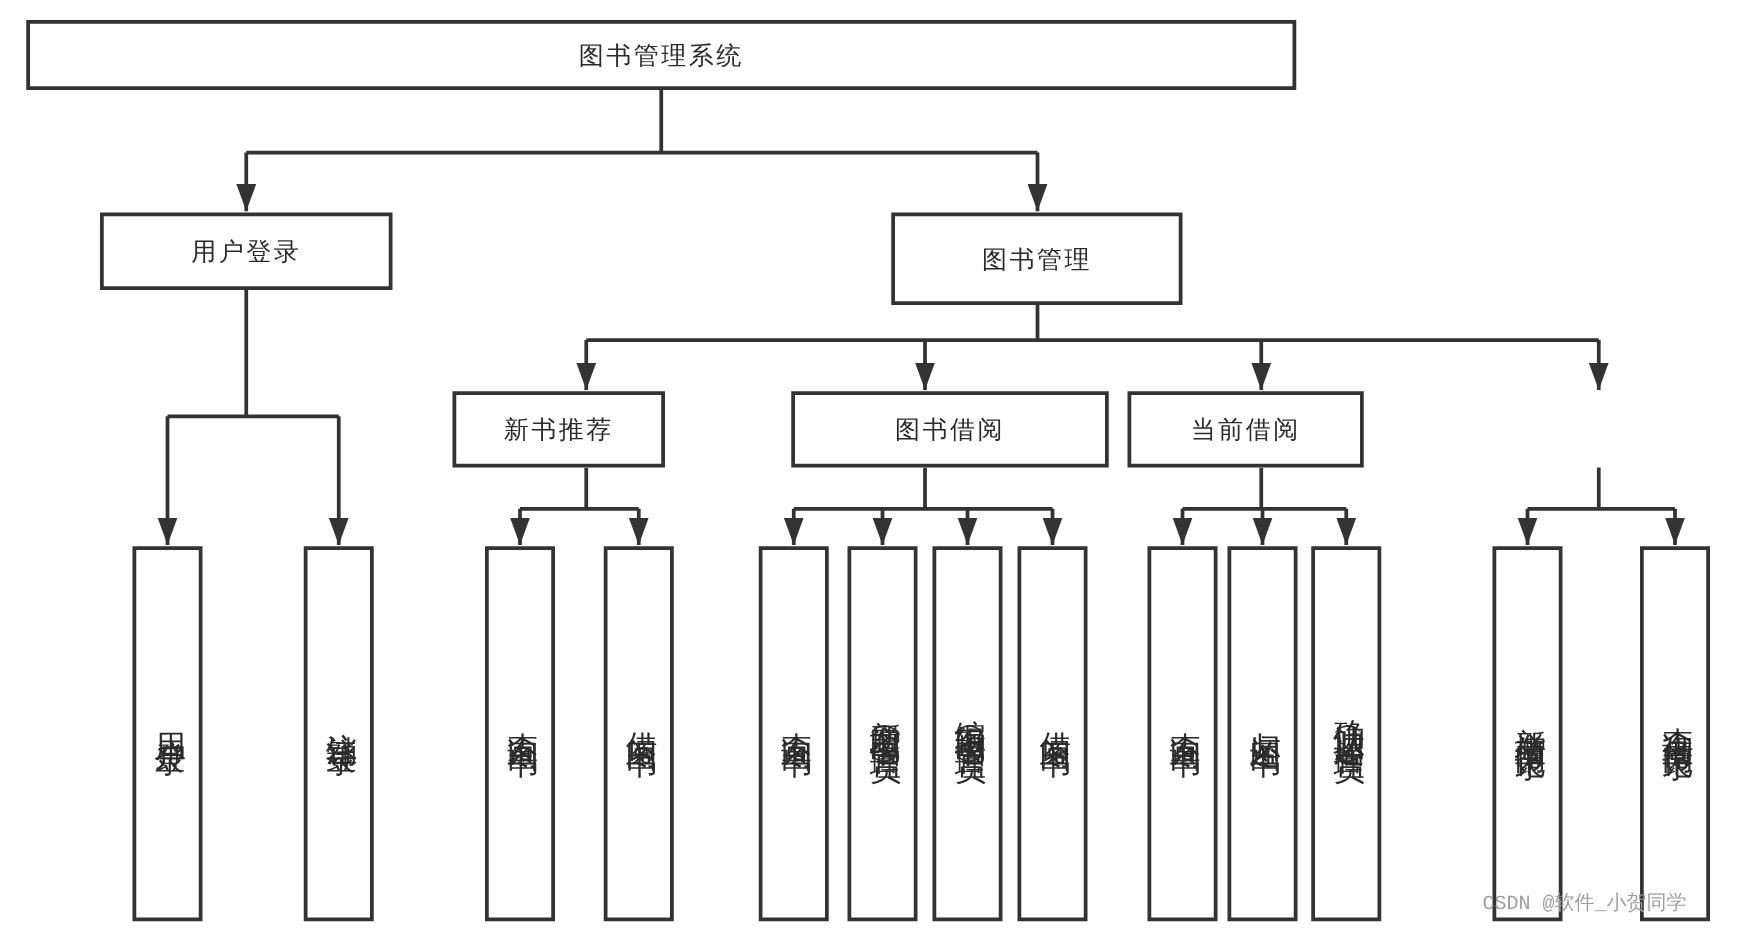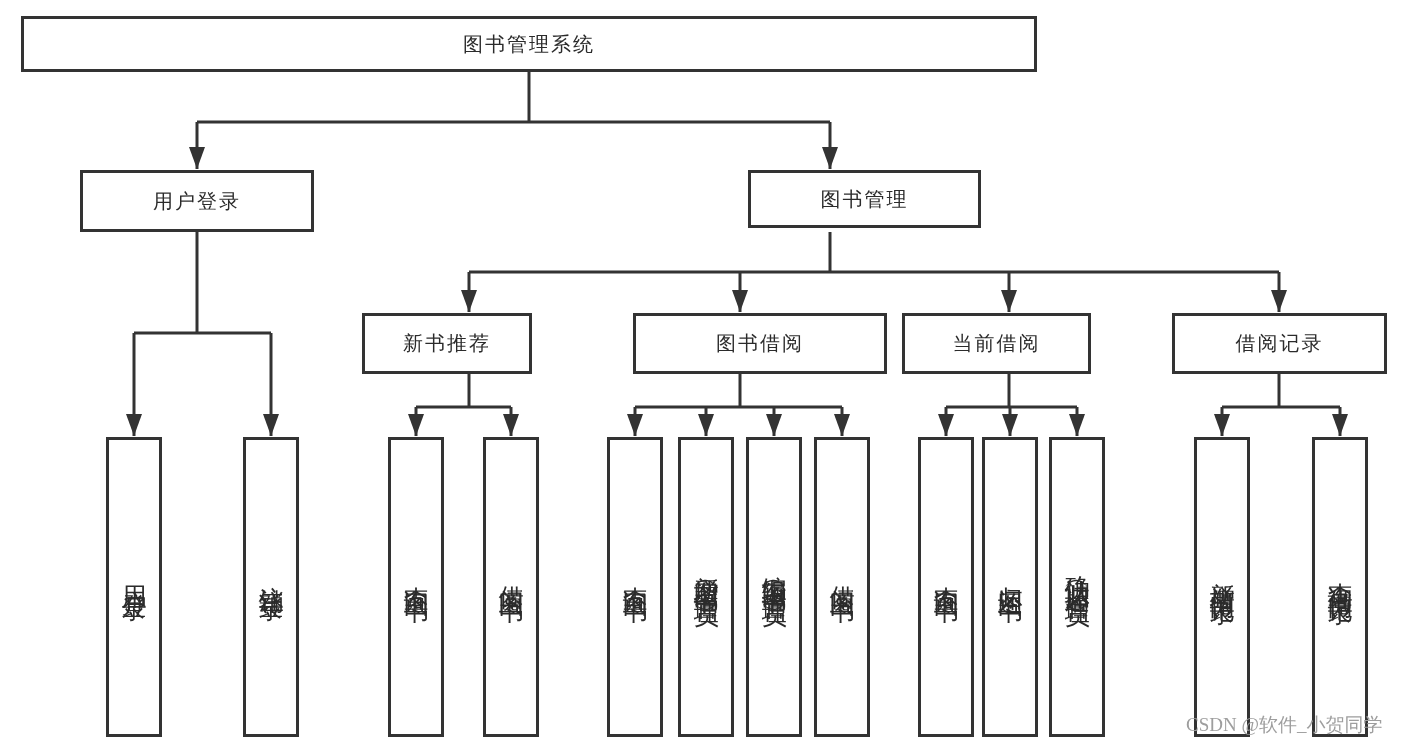--- a/index.html
+++ b/index.html
@@ -6,21 +6,21 @@
     --line:#333333;
     --text:#2b2b2b;
     --wm:#9e9e9e;
     --bg:#ffffff;
   }
   html,body{margin:0;padding:0;background:var(--bg);}
   .canvas{
     position:relative;
     width:1405px;height:747px;
     background:var(--bg);
-    font-family:Liberation Serif, serif;
+    font-family:Liberation Mono, monospace;
     overflow:hidden;
   }
   .wires{position:absolute;left:0;top:0;width:1405px;height:747px;}
   .wires .w{stroke:var(--line);stroke-width:3;fill:none;}
   .wires .arrowhead{fill:var(--line);}
   .node{
     position:absolute;box-sizing:border-box;
     border:3px solid var(--line);background:var(--bg);
     display:flex;align-items:center;justify-content:center;
     font-size:20px;letter-spacing:2px;color:var(--text);
@@ -29,21 +29,21 @@
   .leaf{
     position:absolute;box-sizing:border-box;
     border:3px solid var(--line);background:var(--bg);
     display:flex;align-items:center;justify-content:center;
     writing-mode:vertical-rl;text-orientation:mixed;
     font-size:25px;letter-spacing:4px;line-height:1.1;
     color:var(--text);padding-bottom:26px;
   }
   .watermark{
     position:absolute;left:1186px;top:712px;
-    font-size:19px;color:var(--wm);z-index:5;
+    font-size:16px;color:var(--wm);z-index:5;
     white-space:nowrap;
   }
 </style>
 </head>
 <body>
 
 <div class="canvas">
 
   <svg class="wires" viewBox="0 0 1405 747" aria-hidden="true">
     <defs>
@@ -90,26 +90,25 @@
     <line class="w" x1="1010" y1="407" x2="1010" y2="436" marker-end="url(#arw)"></line>
     <line class="w" x1="1077" y1="407" x2="1077" y2="436" marker-end="url(#arw)"></line>
 
     <line class="w" x1="1222" y1="407" x2="1222" y2="436" marker-end="url(#arw)"></line>
     <line class="w" x1="1340" y1="407" x2="1340" y2="436" marker-end="url(#arw)"></line>
   </svg>
 
   <div class="node" style="left:21px;top:16px;width:1016px;height:56px">图书管理系统</div>
 
   <div class="node" style="left:80px;top:170px;width:234px;height:62px">用户登录</div>
-  <div class="node" style="left:748px;top:170px;width:233px;height:58px">图书管理</div>
+  <div class="node" style="left:713px;top:170px;width:233px;height:74px">图书管理</div>
 
   <div class="node" style="left:362px;top:313px;width:170px;height:61px">新书推荐</div>
   <div class="node" style="left:633px;top:313px;width:254px;height:61px">图书借阅</div>
   <div class="node" style="left:902px;top:313px;width:189px;height:61px">当前借阅</div>
-  <div class="node" style="left:1172px;top:313px;width:215px;height:61px">借阅记录</div>
 
   <div class="leaf" style="left:106px;top:437px;width:56px;height:300px">用户登录</div>
   <div class="leaf" style="left:243px;top:437px;width:56px;height:300px">注销登录</div>
 
   <div class="leaf" style="left:388px;top:437px;width:56px;height:300px">查询图书</div>
   <div class="leaf" style="left:483px;top:437px;width:56px;height:300px">借阅图书</div>
 
   <div class="leaf" style="left:607px;top:437px;width:56px;height:300px">查询图书</div>
   <div class="leaf" style="left:678px;top:437px;width:56px;height:300px">新增图书（管理员）</div>
   <div class="leaf" style="left:746px;top:437px;width:56px;height:300px">编辑图书（管理员）</div>

